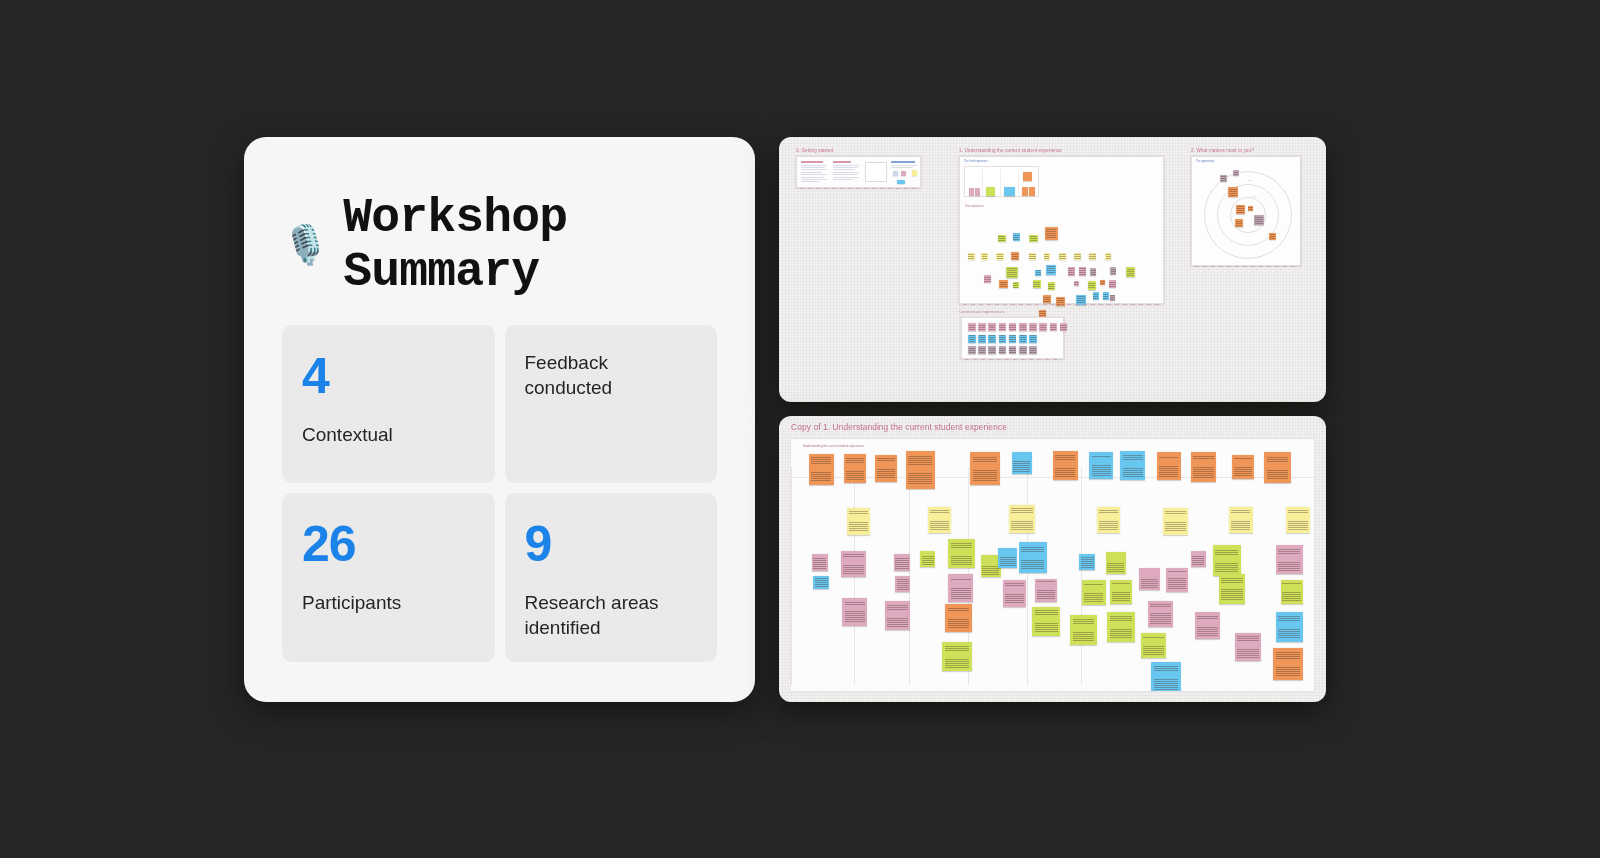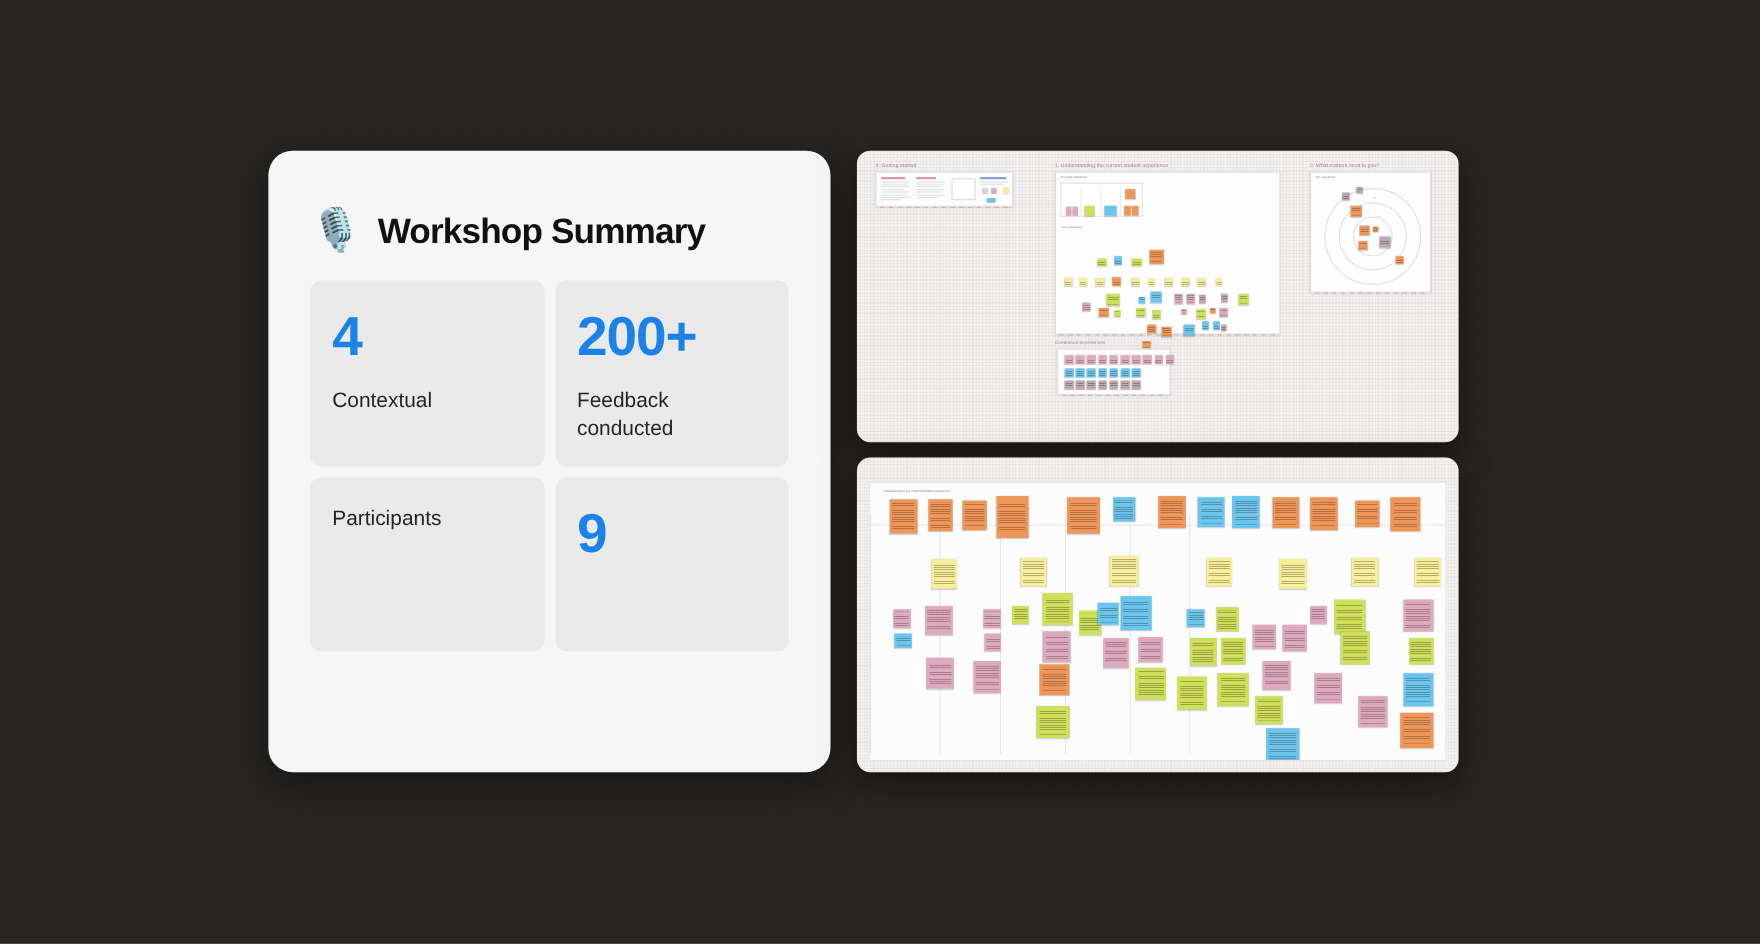--- a/index.html
+++ b/index.html
@@ -32,22 +32,22 @@
     left: 244px; top: 137px;
     width: 511px; height: 565px;
     background: #f6f6f6;
     border-radius: 22px;
     box-shadow: 0 10px 34px rgba(0,0,0,.45);
     padding: 40px 38px 0 38px;
   }
   .title-row { display: flex; align-items: center; gap: 14px; margin-top: 14px; }
   #mic-icon { font-size: 38px; line-height: 1; filter: grayscale(.2); }
   #page-title {
-    font-size: 32px; font-weight: 700; letter-spacing: -.8px;
-    color: #101010; margin: 0;
+    font-size: 48px; font-weight: 700; letter-spacing: -.8px;
+    color: #101010; margin: 0; font-family: Liberation Mono, monospace;
   }
   #summary-subtitle {
     margin: 14px 0 0 0;
     font-size: 21.5px; line-height: 1.35;
     color: #2c2c2c; font-weight: 400;
     max-width: 430px;
   }
   #stats-grid {
     margin-top: 26px;
     display: grid;
@@ -171,28 +171,29 @@
     <span id="mic-icon">🎙️</span>
     <h1 id="page-title">Workshop Summary</h1>
   </div>
 
   <div id="stats-grid">
     <div class="stat-card">
       <div class="stat-value">4</div>
       <div class="stat-label">Contextual</div>
     </div>
     <div class="stat-card">
-      <div class="stat-value">200+</div>
       <div class="stat-label">Feedback conducted</div>
     </div>
     <div class="stat-card">
+      <div class="stat-value">26</div>
       <div class="stat-label">Participants</div>
     </div>
     <div class="stat-card">
       <div class="stat-value">9</div>
+      <div class="stat-label">Research areas identified</div>
     </div>
   </div>
 </section>
 
 <section class="board-panel" id="board-top">
   <div class="board-texture"></div>
 
   <div class="frame-title" style="left:17px; top:11px;">0. Getting started</div>
   <div class="frame" id="frame-getting-started" style="left:17px; top:19px; width:125px; height:32px;">
     <div class="gs-col" style="left:4px;  top:4px; width:28px;">
@@ -474,20 +475,23 @@
         </div>
         <div class="note" style="left: 61.2px; top: 23px; width: 7.5px; height: 8px; background: rgb(185, 163, 178);">
           <div class="lines"></div>
         </div>
       </div>
   </div>
 </section>
 
 <section class="board-panel" id="board-bottom">
   <div class="board-texture"></div>
+  <div id="bb-header">
+    <span id="bb-header-label">Copy of 1. Understanding the current student experience</span>
+  </div>
   <div id="bb-canvas">
     <div id="bb-toplabel">Understanding the current student experience</div>
     <div class="bb-row" style="top:38px;"></div>
     <div class="bb-col" style="left:63px;"></div>
     <div class="bb-col" style="left:118px;"></div>
     <div class="bb-col" style="left:177px;"></div>
     <div class="bb-col" style="left:236px;"></div>
     <div class="bb-col" style="left:290px;"></div>
     <div class="bb-col" style="left" :=""></div>
     <div id="bb-notes">

